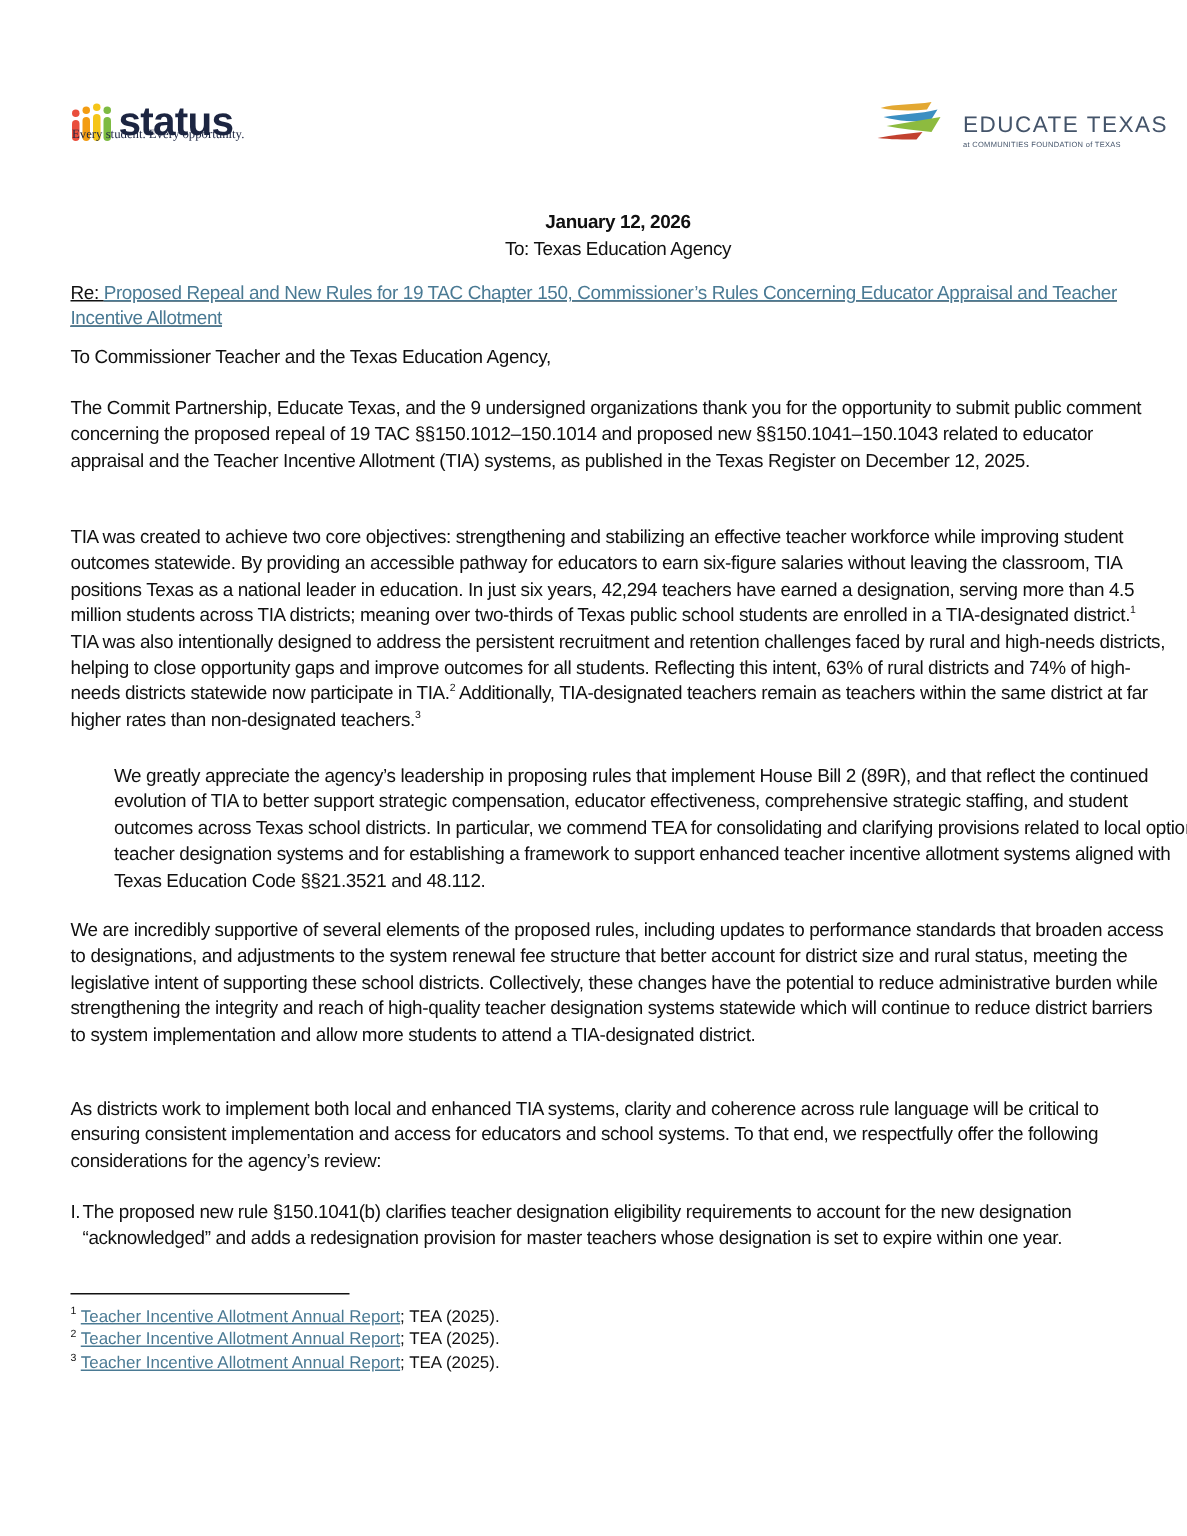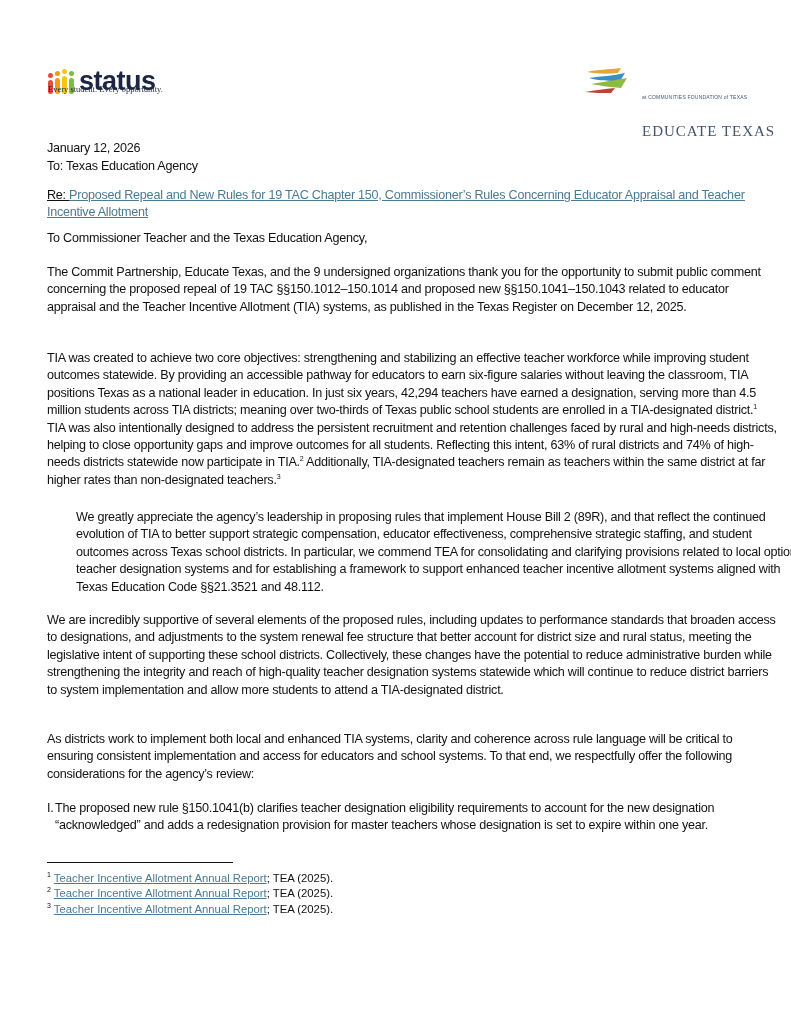--- a/index.html
+++ b/index.html
@@ -13,29 +13,29 @@
   .logo-commit .bar { position: absolute; bottom: 0; width: 5px; border-radius: 2.5px; }
   .logo-commit .bar .dot { position: absolute; left: 0; width: 5px; height: 5px; border-radius: 50%; }
   .logo-commit .word { position: absolute; left: 31px; top: -4px; font-size: 27px; font-weight: bold;
                        color: #1c2541; letter-spacing: -0.5px; font-family: "Liberation Sans", sans-serif; }
   .logo-commit .tag { position: absolute; left: 0; top: 14px; font-size: 8.5px; color: #1c2541; white-space: nowrap;
                       font-family: Liberation Serif, serif; }
 
   .logo-et { position: absolute; left: 583px; top: 67px; width: 190px; height: 40px; }
   .logo-et svg.mark { position: absolute; left: 0; top: 0; width: 50px; height: 34px; }
   .logo-et .name { position: absolute; left: 59px; top: 8px; font-size: 15px; letter-spacing: 1px; color: #44546a;
-                   white-space: nowrap; font-family: Liberation Serif, serif; margin-top: 48px; }
+                   white-space: nowrap; font-family: Liberation Sans, sans-serif; }
   .logo-et .sub { position: absolute; left: 59px; top: 27px; font-size: 5px; color: #44546a; white-space: nowrap;
                   letter-spacing: 0.2px; font-family: "Liberation Sans", sans-serif; }
 
   
   .text { position: absolute; left: 47px; width: 730px; font-family: "Liberation Sans Narrow", "Liberation Sans", sans-serif;
           font-size: 12.6px; line-height: 17.4px; color: #111; letter-spacing: -0.25px; }
-  .date { top: 140px; font-weight: normal; }
-  .to { top: 158px; }
+  .date { top: 140px; font-weight: bold; text-align: center; }
+  .to { top: 158px; text-align: center; }
   .re { top: 187px; text-decoration: underline; }
   a.link { color: #4a7a94; text-decoration: underline; }
   .salutation { top: 230px; }
   .p1 { top: 264px; }
   .p2 { top: 350px; }
   .p3 { top: 509px; margin-left: 29px; }
   .p4 { top: 612px; }
   .p5 { top: 731px; }
   .item { position: absolute; left: 47px; top: 800px; width: 730px; font-family: "Liberation Sans", sans-serif;
           font-size: 12.6px; line-height: 17.4px; color: #111; letter-spacing: -0.25px; }

